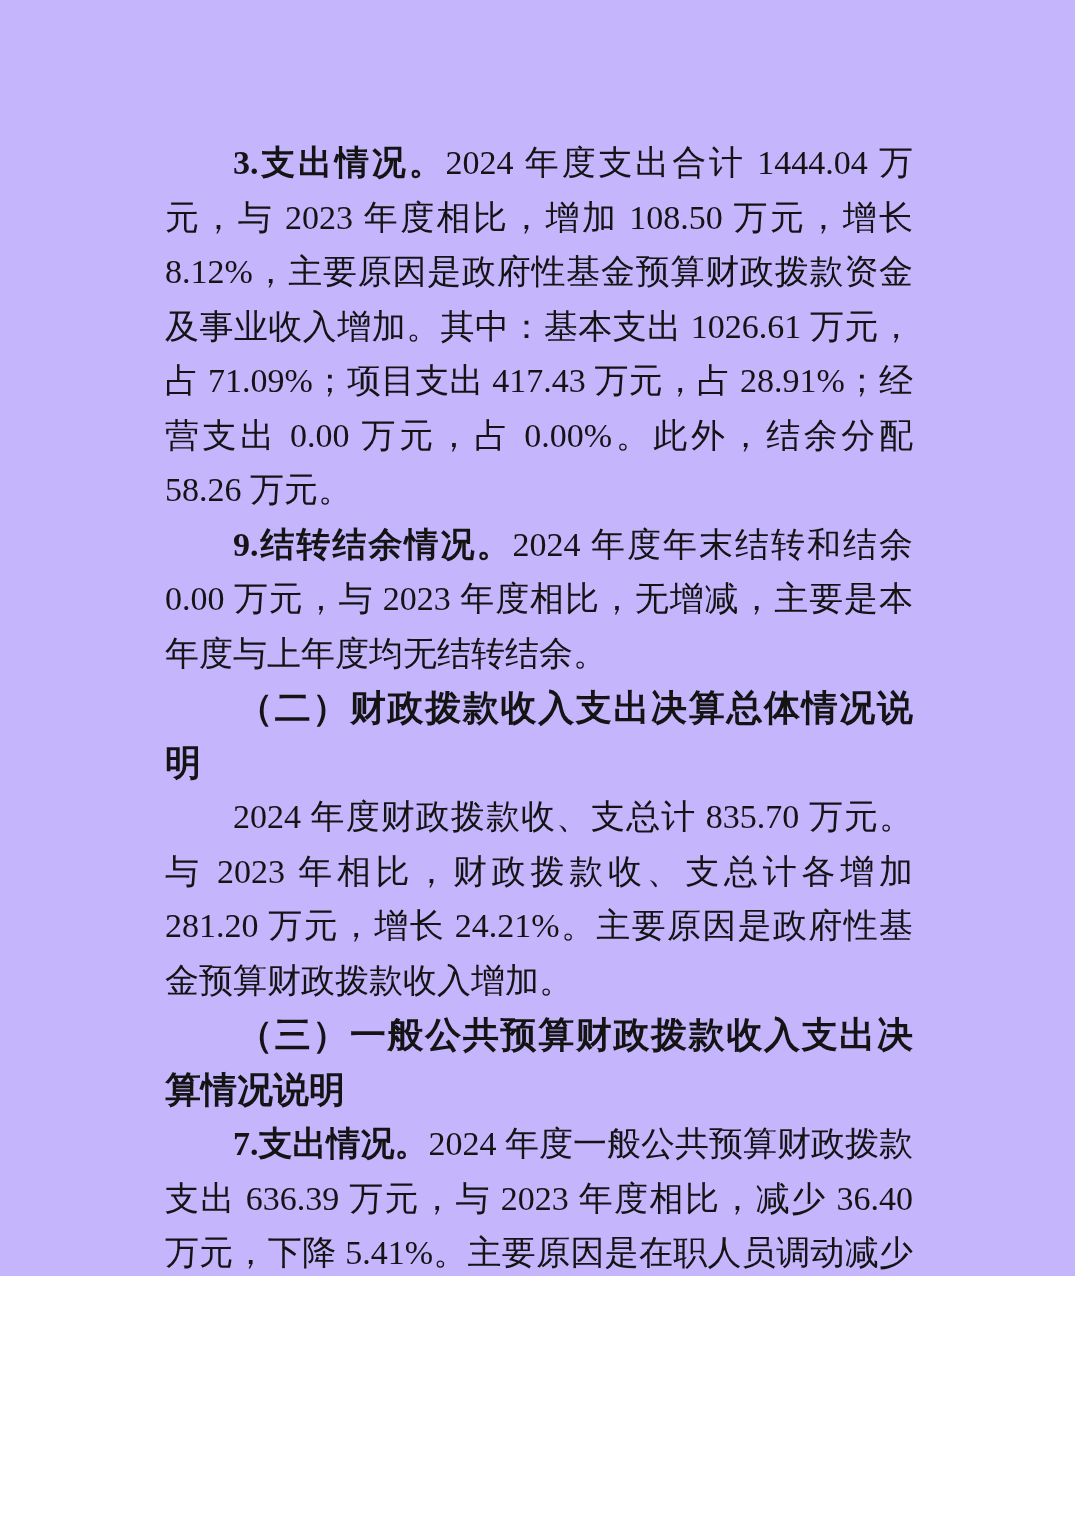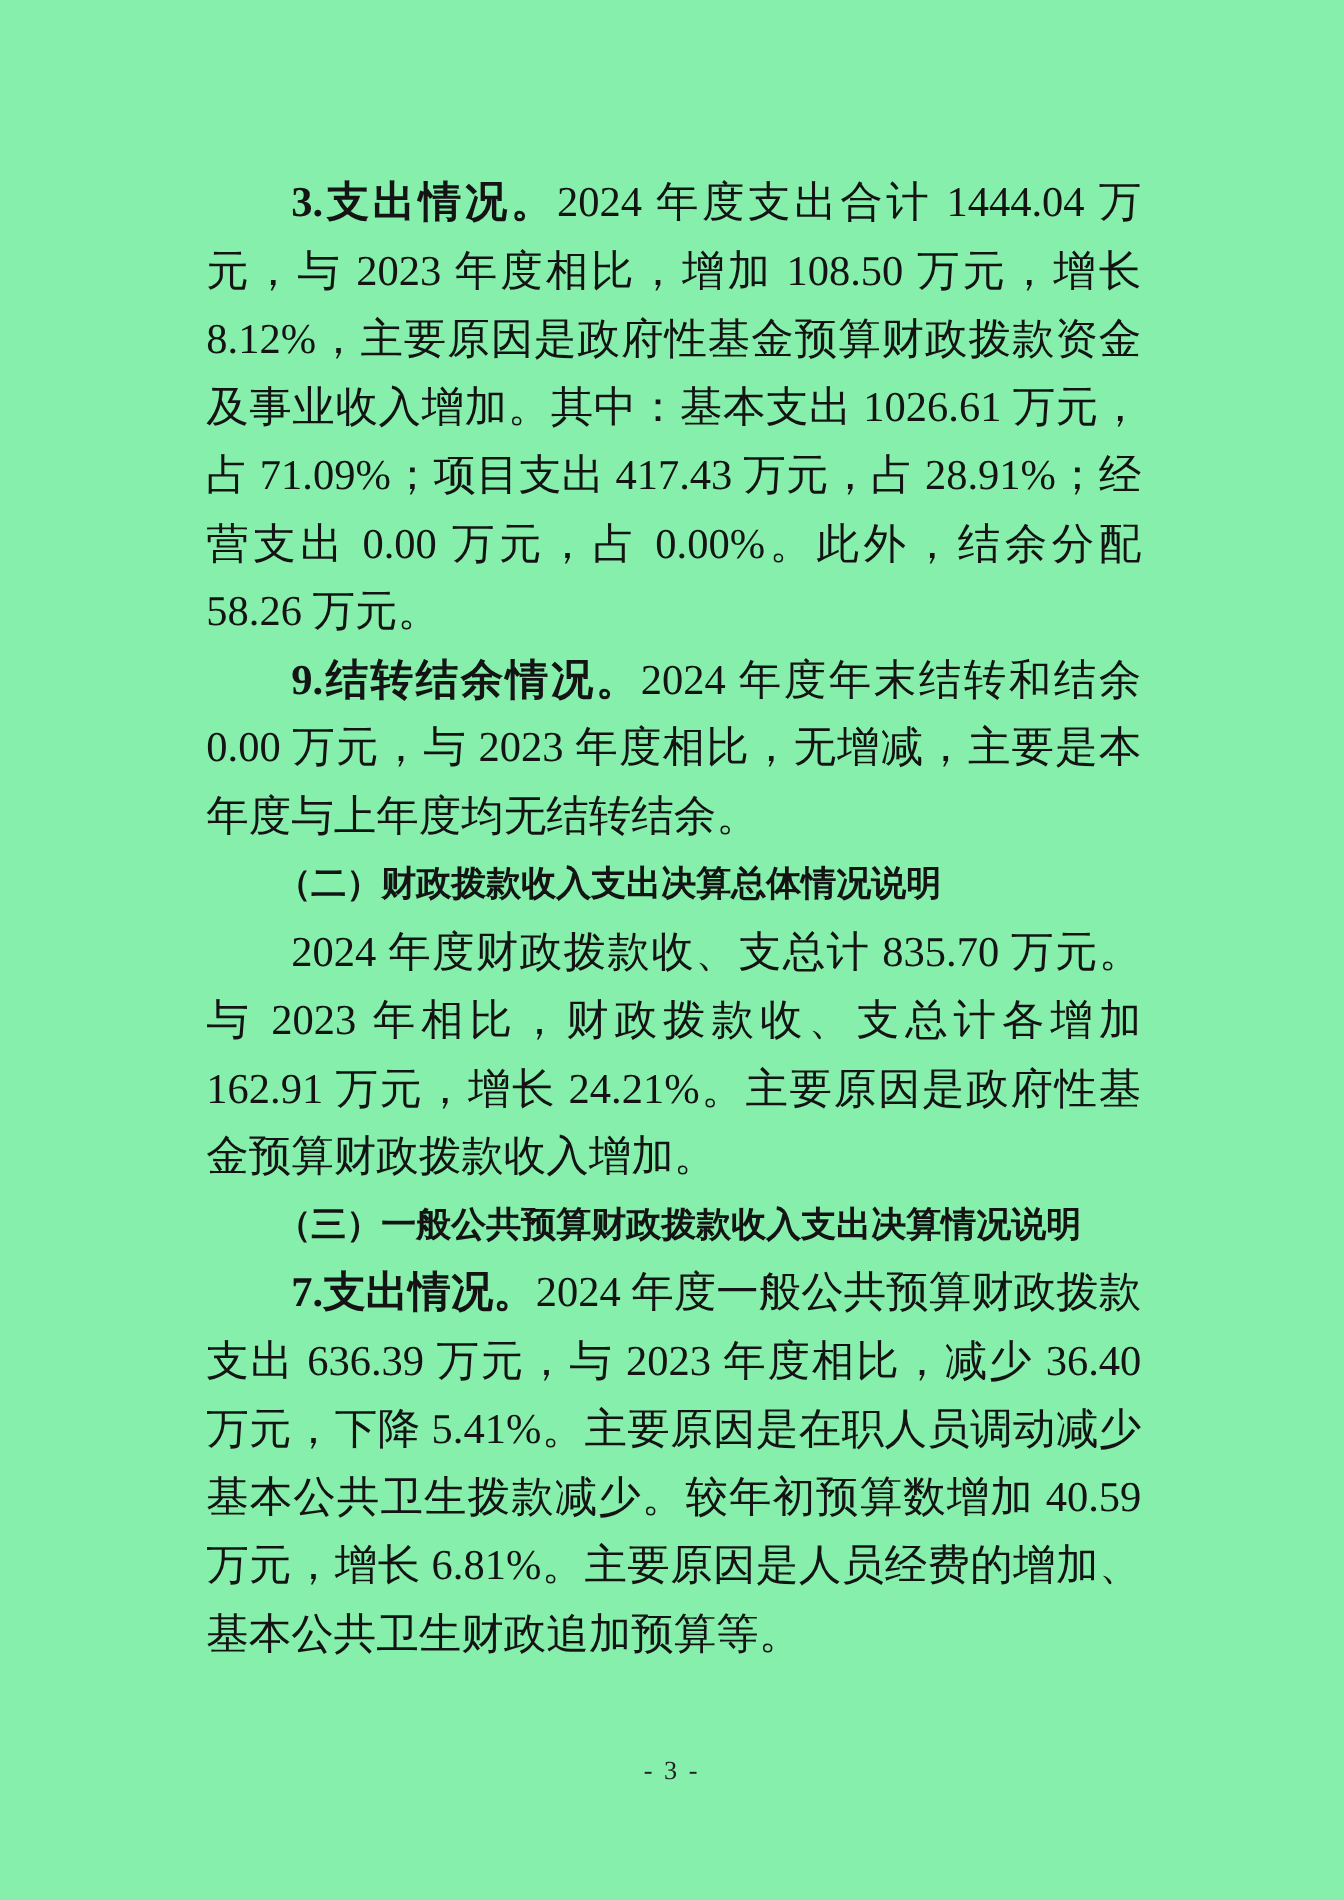--- a/index.html
+++ b/index.html
@@ -3,22 +3,22 @@
 <meta charset="utf-8">
 <style>
   html, body {
     margin: 0;
     padding: 0;
     background: #ffffff;
   }
   .page {
     position: relative;
     width: 1075px;
-    height: 1520px;
-    background: #86efac;
+    height: 1276px;
+    background: #c4b5fd;
     overflow: hidden;
     font-family: "Liberation Serif", "DejaVu Serif", serif;
     color: #141414;
   }
   .content {
     position: absolute;
     left: 165px;
     top: 136px;
     width: 748px;
     font-size: 34px;
@@ -28,21 +28,21 @@
   .para {
     margin: 0;
     text-indent: 2em;
   }
   .para .lead {
     font-weight: bold;
   }
   .heading {
     margin: 0;
     text-indent: 2em;
-    font-size: 28px;
+    font-size: 36px;
     font-weight: bold;
     line-height: 54.5px;
   }
   .pageno {
     position: absolute;
     left: 0;
     right: 0;
     top: 1404px;
     text-align: center;
     font-size: 21px;
@@ -55,21 +55,21 @@
 
 <div class="page">
   <div class="content">
 
     <p class="para"><span class="lead">3.支出情况。</span><span>2024 年度支出合计 1444.04 万元，与 2023 年度相比，增加 108.50 万元，增长 8.12%，主要原因是政府性基金预算财政拨款资金及事业收入增加。其中：基本支出 1026.61 万元，占 71.09%；项目支出 417.43 万元，占 28.91%；经营支出 0.00 万元，占 0.00%。此外，结余分配 58.26 万元。</span></p>
 
     <p class="para"><span class="lead">9.结转结余情况。</span><span>2024 年度年末结转和结余 0.00 万元，与 2023 年度相比，无增减，主要是本年度与上年度均无结转结余。</span></p>
 
     <h2 class="heading">（二）财政拨款收入支出决算总体情况说明</h2>
 
-    <p class="para"><span>2024 年度财政拨款收、支总计 835.70 万元。与 2023 年相比，财政拨款收、支总计各增加 162.91 万元，增长 24.21%。主要原因是政府性基金预算财政拨款收入增加。</span></p>
+    <p class="para"><span>2024 年度财政拨款收、支总计 835.70 万元。与 2023 年相比，财政拨款收、支总计各增加 281.20 万元，增长 24.21%。主要原因是政府性基金预算财政拨款收入增加。</span></p>
 
     <h2 class="heading">（三）一般公共预算财政拨款收入支出决算情况说明</h2>
 
 
     <p class="para"><span class="lead">7.支出情况。</span><span>2024 年度一般公共预算财政拨款支出 636.39 万元，与 2023 年度相比，减少 36.40 万元，下降 5.41%。主要原因是在职人员调动减少基本公共卫生拨款减少。较年初预算数增加 40.59 万元，增长 6.81%。主要原因是人员经费的增加、基本公共卫生财政追加预算等。</span></p>
 
   </div>
 
   <div class="pageno">- 3 -</div>
 </div>

